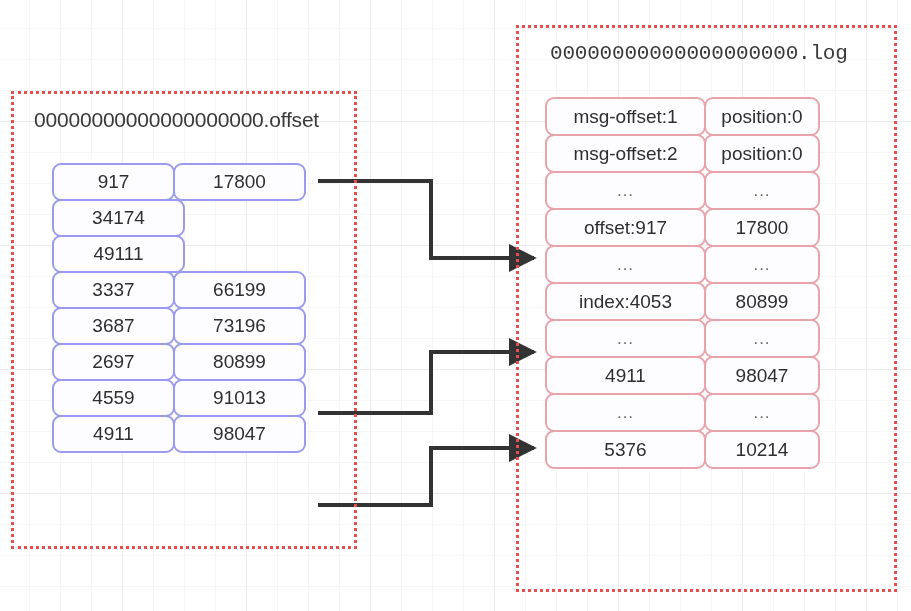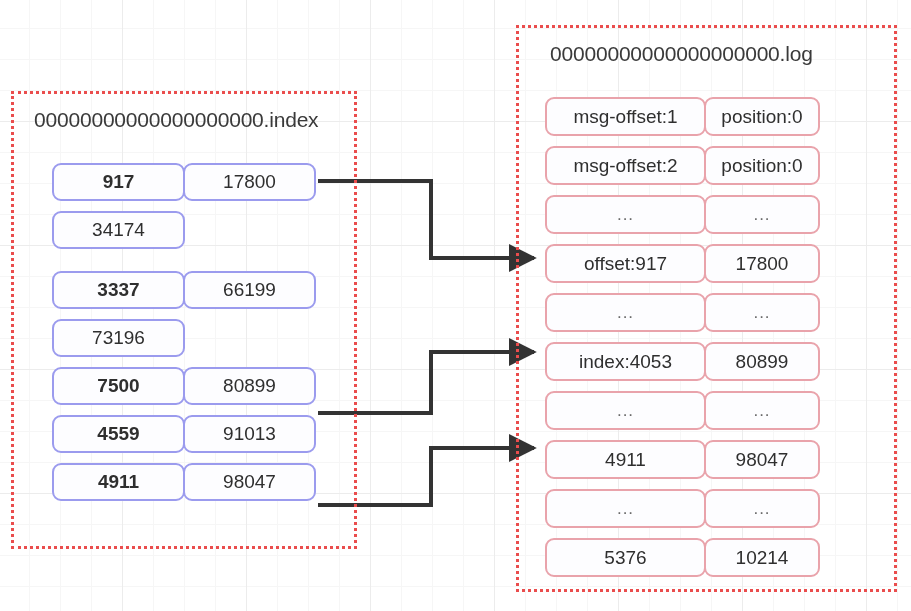--- a/index.html
+++ b/index.html
@@ -59,28 +59,28 @@
     white-space: nowrap;
     letter-spacing: -0.2px;
   }
   #index-title {
     left: 20px;
     top: 14px;
   }
   #log-title {
     left: 31px;
     top: 14px;
+    font-family: Liberation Mono, monospace;
   }
 
   
   .table {
     position: absolute;
     display: flex;
     flex-direction: column;
-    gap: 12px;
   }
   .row {
     display: flex;
     flex-direction: row;
   }
   .cell {
     box-sizing: border-box;
     display: flex;
     align-items: center;
     justify-content: center;
@@ -93,21 +93,21 @@
   #index-table {
     left: 52px;
     top: 163px;
   }
   #index-table .cell {
     border: 2px solid #9b9bee;
     border-radius: 9px;
     height: 38px;
     margin-bottom: -2px;
   }
-  #index-table .cell.c0 { width: 133px; margin-right: -2px; font-weight: bold; }
+  #index-table .cell.c0 { width: 123px; margin-right: -2px; }
   #index-table .cell.c1 { width: 133px; }
 
   
   #log-table {
     left: 545px;
     top: 97px;
   }
   #log-table .cell {
     border: 2px solid #e9a3ab;
     border-radius: 9px;
@@ -143,42 +143,44 @@
       <marker id="ah" viewBox="0 0 10 10" refX="9" refY="5" markerWidth="7" markerHeight="7" orient="auto-start-reverse">
         <path d="M 0 0 L 10 5 L 0 10 z" fill="#333333"></path>
       </marker>
     </defs>
     <path d="M 318 181 L 431 181 L 431 258 L 534 258" fill="none" stroke="#333333" stroke-width="4" marker-end="url(#ah)"></path>
     <path d="M 318 413 L 431 413 L 431 352 L 534 352" fill="none" stroke="#333333" stroke-width="4" marker-end="url(#ah)"></path>
     <path d="M 318 505 L 431 505 L 431 448 L 534 448" fill="none" stroke="#333333" stroke-width="4" marker-end="url(#ah)"></path>
   </svg>
 
   <div class="panel" id="index-panel">
-    <div class="panel-title" id="index-title">00000000000000000000.index</div>
+    <div class="panel-title" id="index-title">00000000000000000000.offset</div>
   </div>
 
   <div class="table" id="index-table">
     <div class="row">
       <div class="cell c0">917</div>
       <div class="cell c1">17800</div>
     </div>
     <div class="row">
       <div class="cell c1">34174</div>
     </div>
     <div class="row">
+      <div class="cell c1">49111</div>
     </div>
     <div class="row">
       <div class="cell c0">3337</div>
       <div class="cell c1">66199</div>
     </div>
     <div class="row">
+      <div class="cell c0">3687</div>
       <div class="cell c1">73196</div>
     </div>
     <div class="row">
-      <div class="cell c0">7500</div>
+      <div class="cell c0">2697</div>
       <div class="cell c1">80899</div>
     </div>
     <div class="row">
       <div class="cell c0">4559</div>
       <div class="cell c1">91013</div>
     </div>
     <div class="row">
       <div class="cell c0">4911</div>
       <div class="cell c1">98047</div>
     </div>

